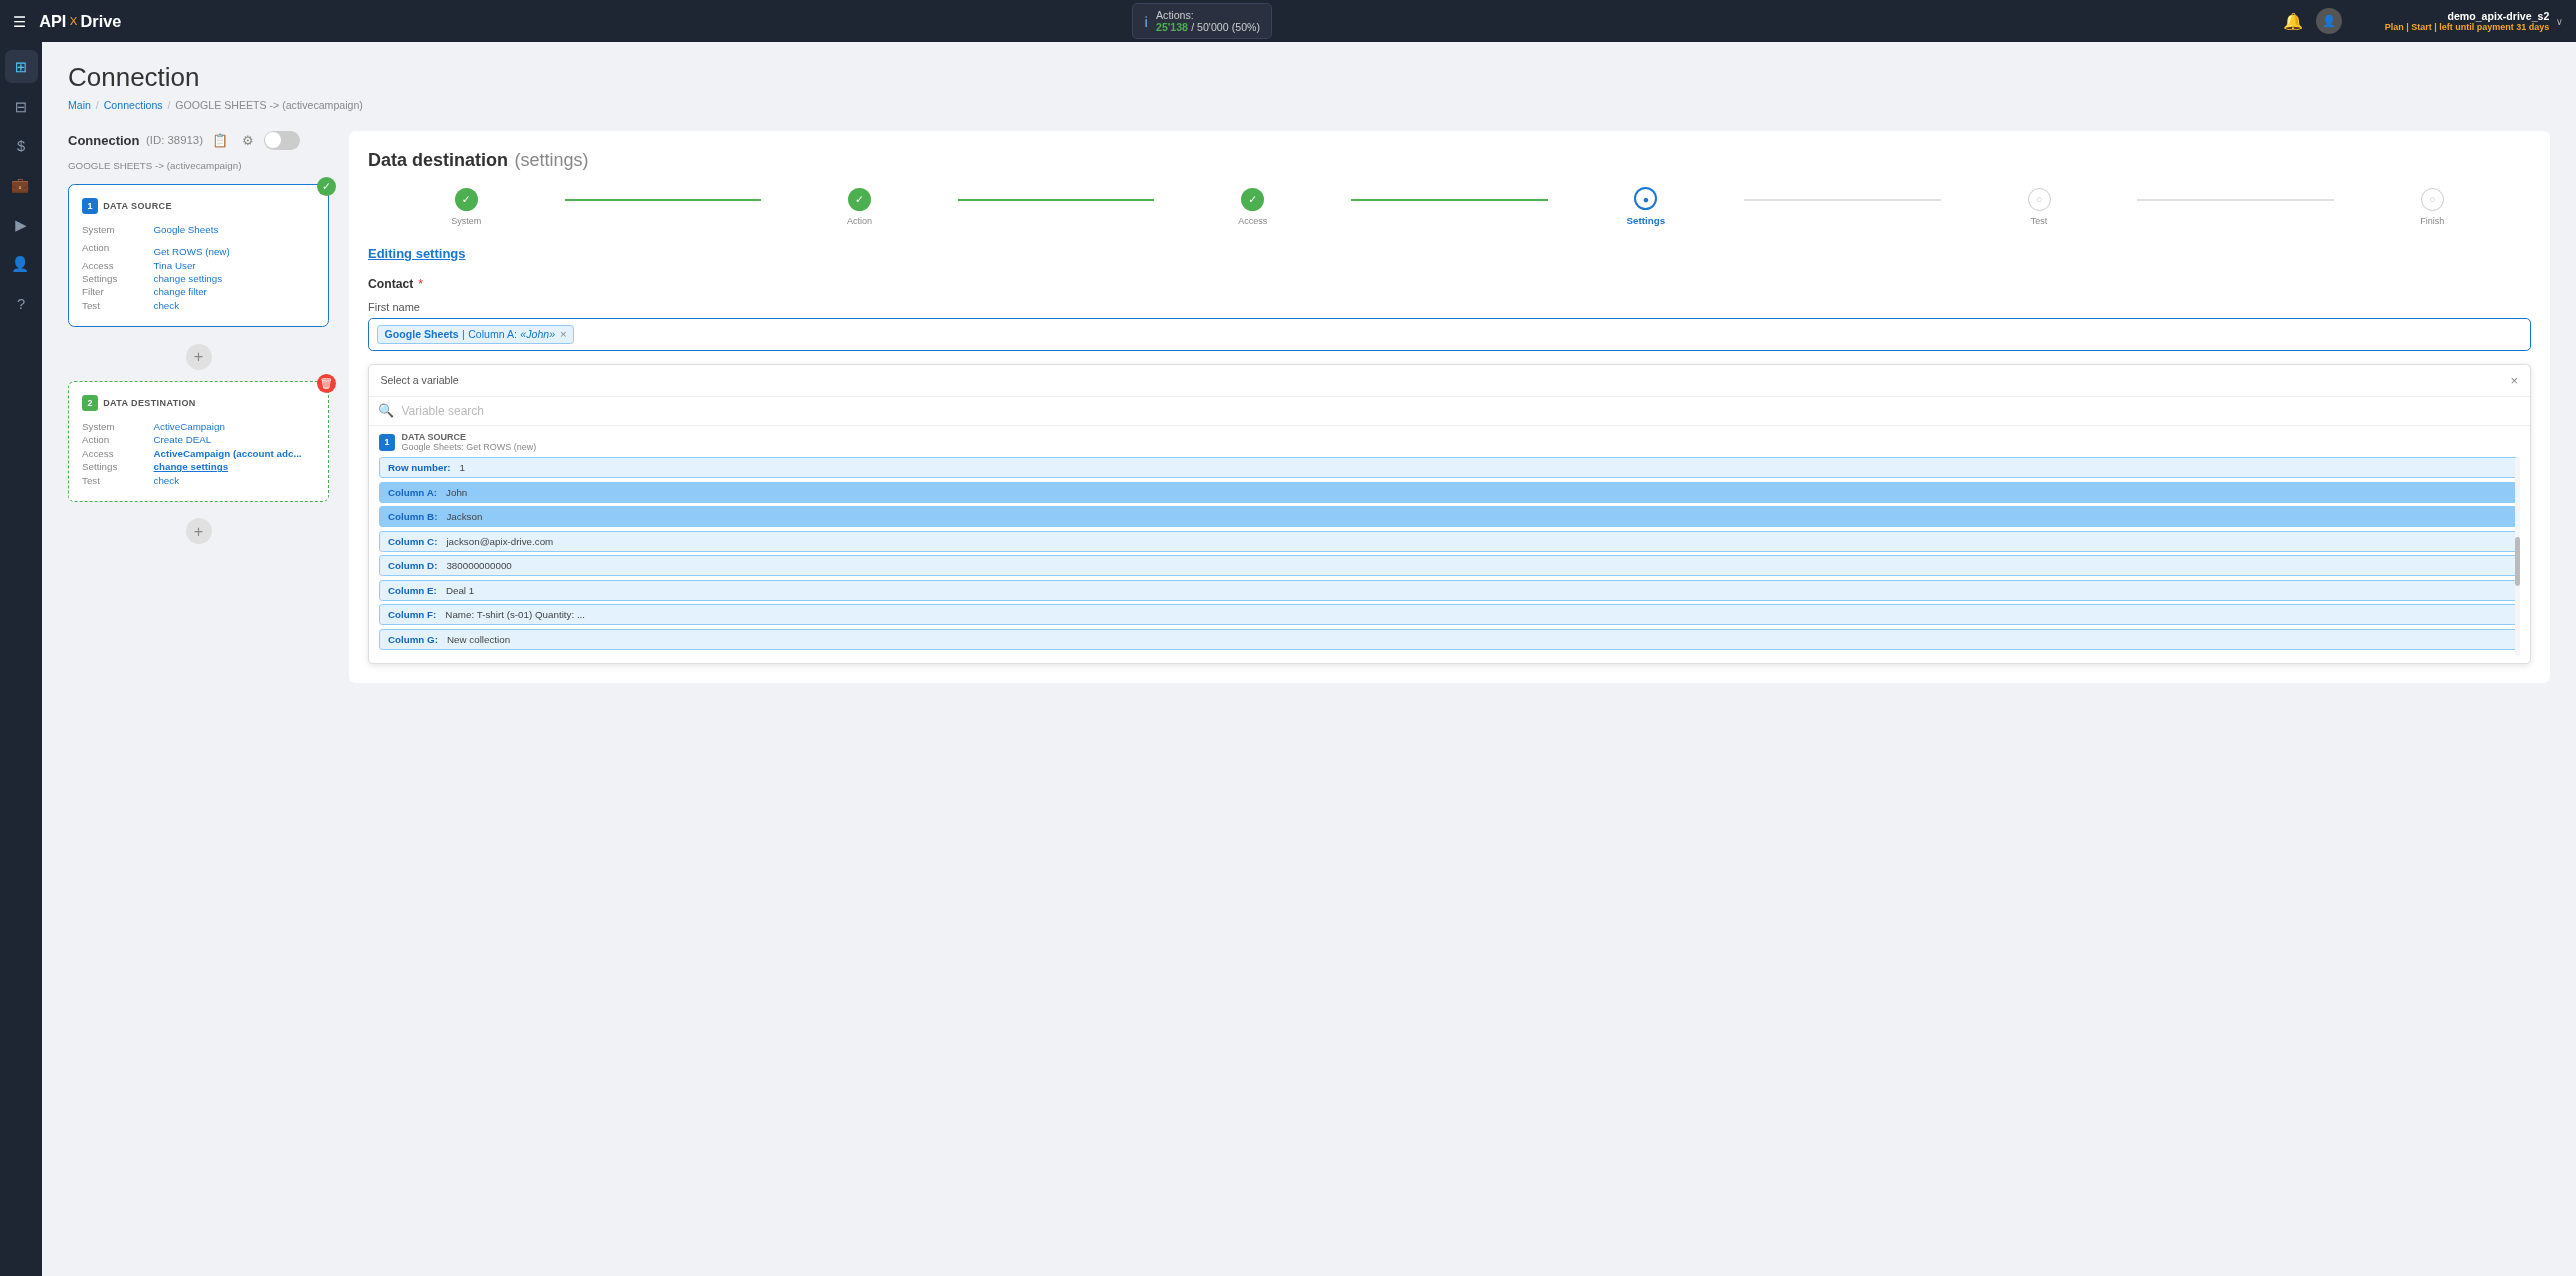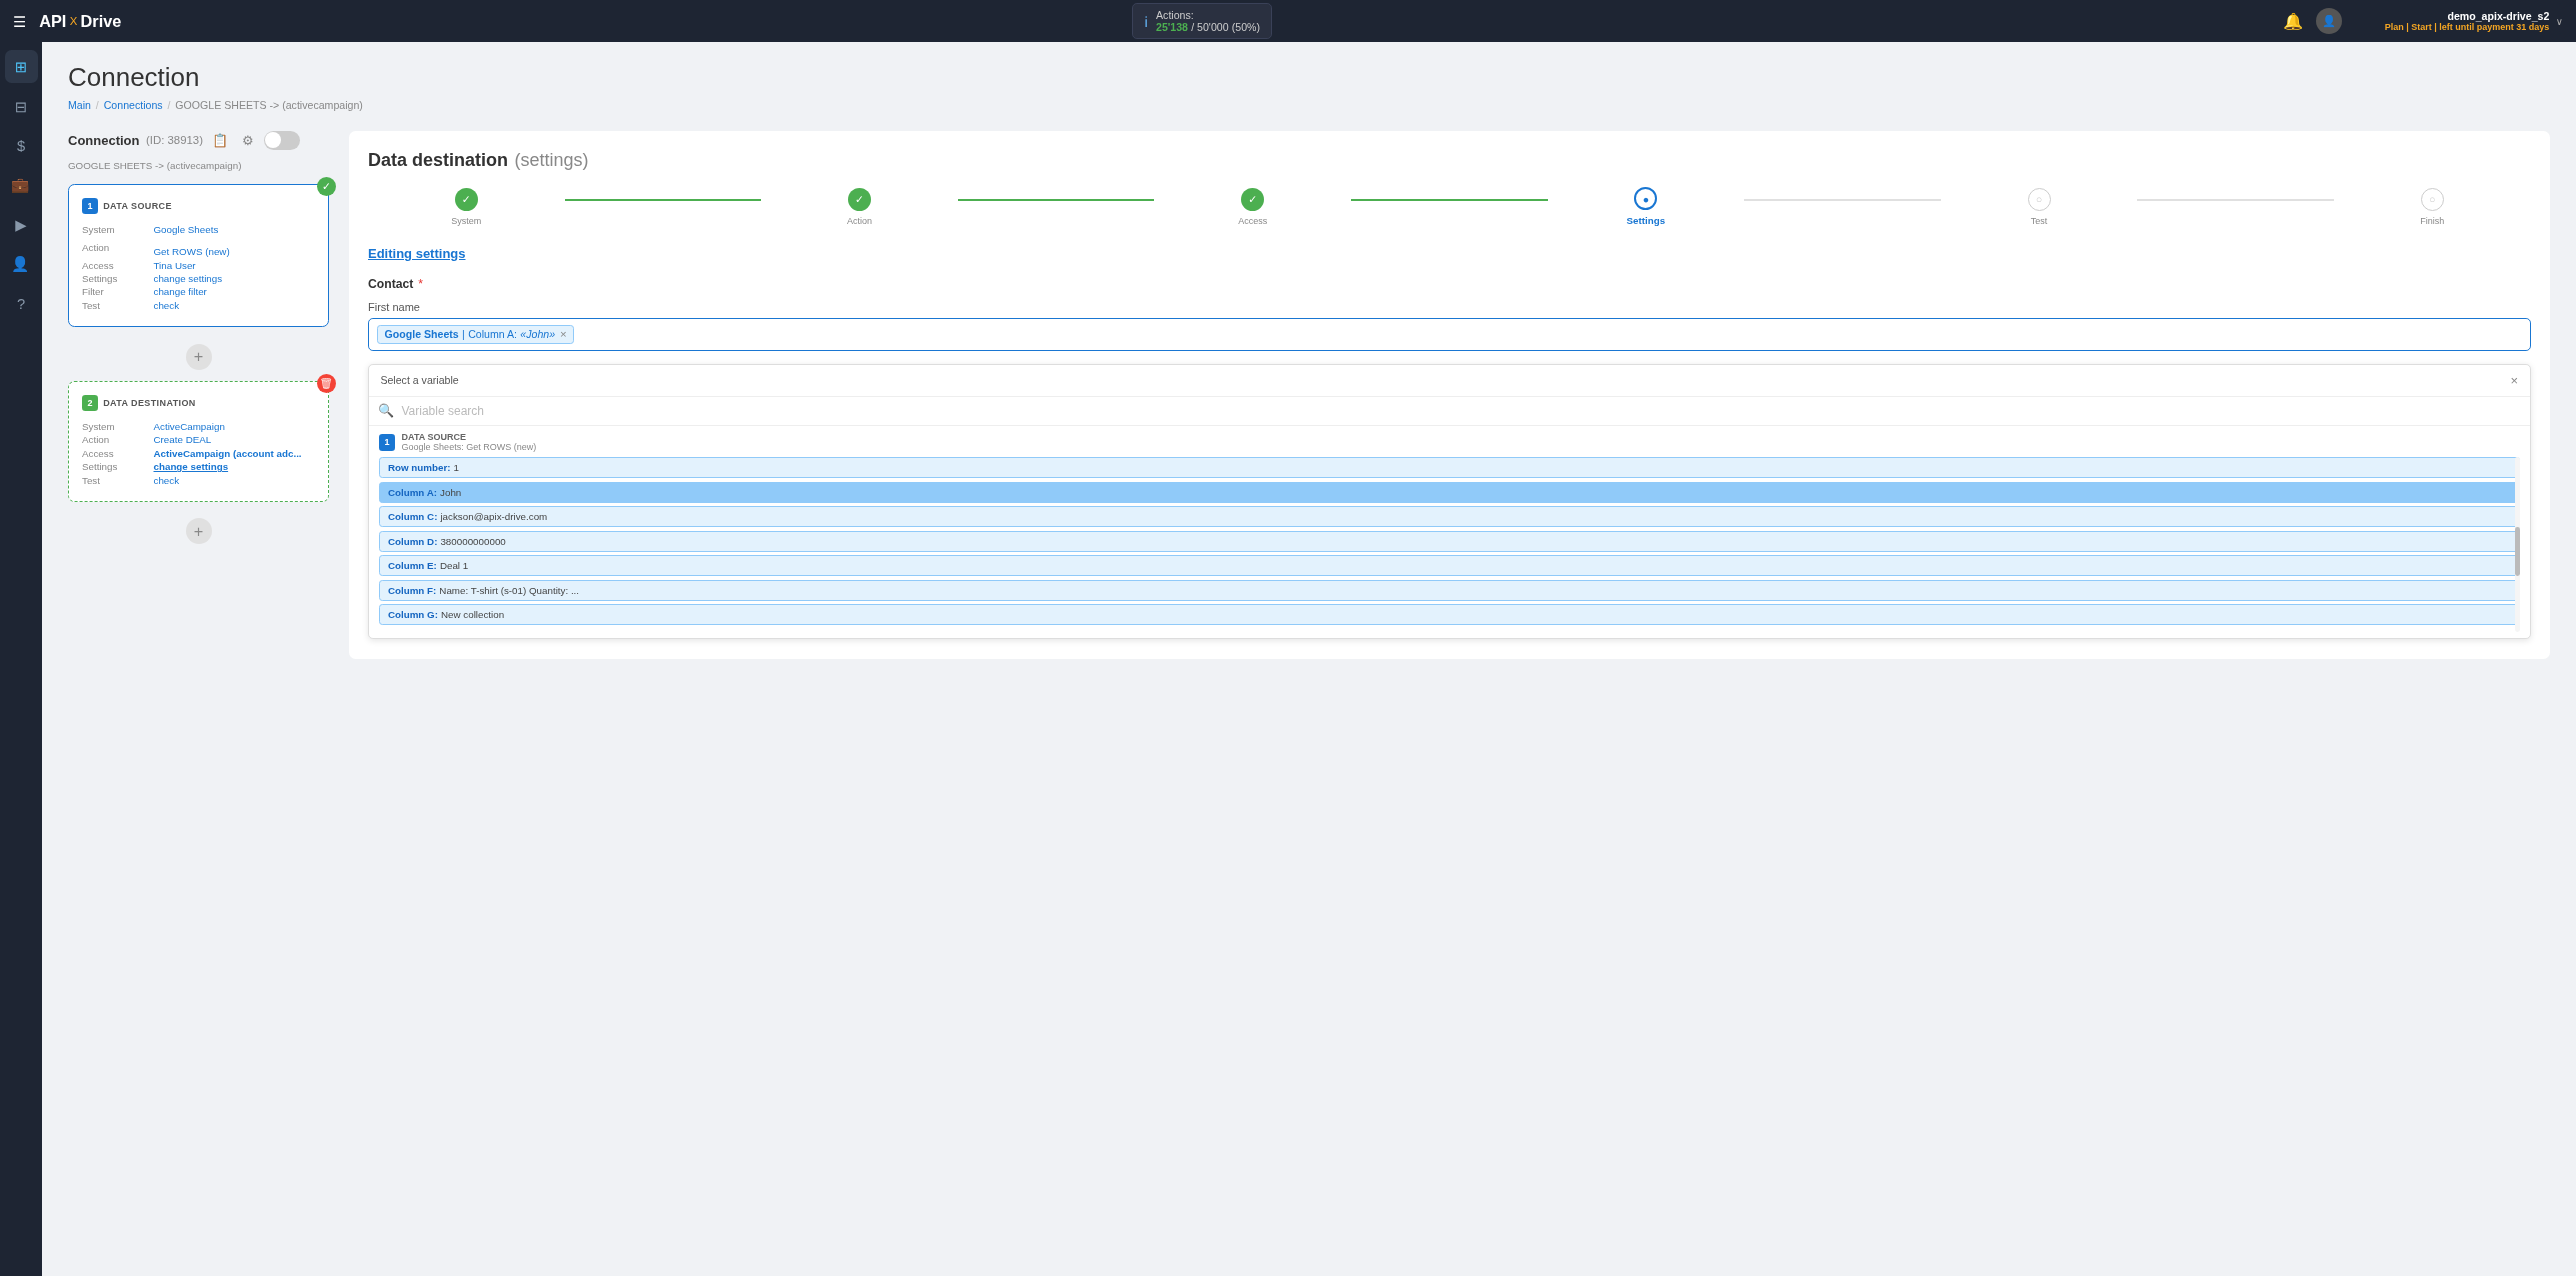--- a/index.html
+++ b/index.html
@@ -115,21 +115,21 @@
 
     
     .datasource-section { padding: 6.5px 9.8px; }
     .datasource-header { display: flex; align-items: center; gap: 6.5px; margin-bottom: 4.9px; font-size: 9.8px; color: #777; }
     .datasource-badge { background: #1976d2; color: white; border-radius: 3.3px; width: 16.3px; height: 16.3px; display: flex; align-items: center; justify-content: center; font-size: 9px; font-weight: bold; flex-shrink: 0; }
     .datasource-title { font-size: 9px; font-weight: 700; text-transform: uppercase; color: #666; }
     .datasource-subtitle { font-size: 9px; color: #888; }
     
     
     .variable-items { display: flex; flex-direction: column; gap: 3.3px; padding: 0 0 6.5px 0; max-height: 204px; overflow-y: auto; }
-    .variable-item { background: #e3f2fd; border: 0.8px solid #90caf9; border-radius: 3.3px; padding: 4.1px 8.1px; font-size: 9.8px; color: #1565c0; cursor: pointer; display: flex; align-items: center; gap: 3px; }
+    .variable-item { background: #e3f2fd; border: 0.8px solid #90caf9; border-radius: 3.3px; padding: 4.1px 8.1px; font-size: 9.8px; color: #1565c0; cursor: pointer; display: flex; align-items: center; gap: 9px; }
     .variable-item .var-name { font-weight: 600; }
     .variable-item .var-value { color: #444; }
     .variable-item.highlighted { background: #90caf9; }
 
     
     .variable-scroll { position: relative; }
     .scrollbar-track { position: absolute; right: 0; top: 0; bottom: 0; width: 4.9px; background: #f5f5f5; border-radius: 2.4px; }
     .scrollbar-thumb { position: absolute; right: 0; top: 40%; width: 4.9px; height: 49px; background: #bbb; border-radius: 2.4px; }
 
     
@@ -368,20 +368,24 @@
                 <div class="variable-item">
                   <span class="var-name">Row number:</span>
                   <span class="var-value">1</span>
                 </div>
 
                 <div class="variable-item highlighted">
                   <span class="var-name">Column A:</span>
                   <span class="var-value">John</span>
                 </div>
 
+                <div class="variable-item highlighted">
+                  <span class="var-name">Column B:</span>
+                  <span class="var-value">Jackson</span>
+                </div>
 
                 <div class="variable-item">
                   <span class="var-name">Column C:</span>
                   <span class="var-value">jackson@apix-drive.com</span>
                 </div>
 
                 <div class="variable-item">
                   <span class="var-name">Column D:</span>
                   <span class="var-value">380000000000</span>
                 </div>

